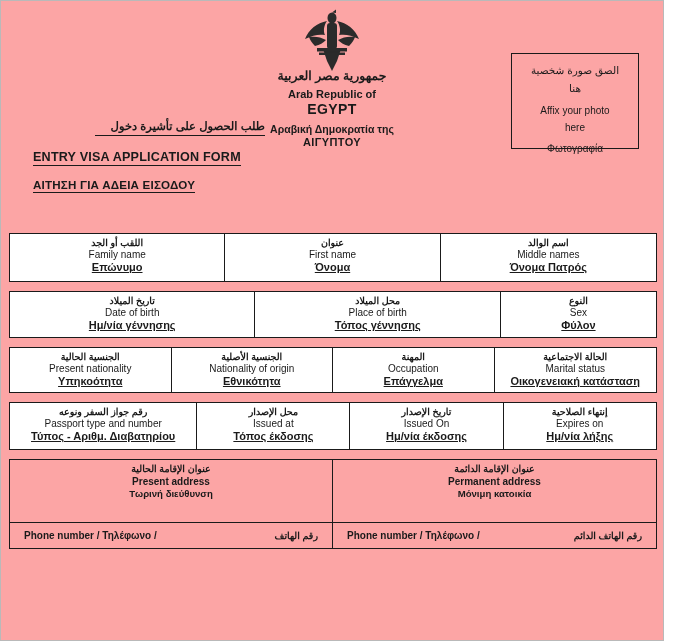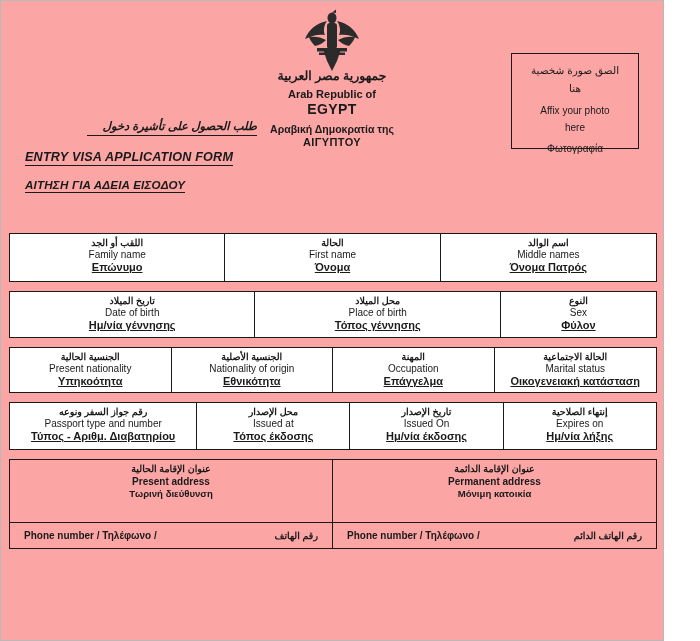--- a/index.html
+++ b/index.html
@@ -65,24 +65,23 @@
     margin-top: 4px;
   }
   .center-titles .gr2 {
     font-size: 11px;
     font-weight: bold;
     letter-spacing: .4px;
   }
 
   .left-block {
     position: absolute;
-    left: 24px;
+    left: 32px;
     top: 118px;
     width: 250px;
-    font-style: italic;
   }
   .left-block .ar-line {
     text-align: right;
     font-size: 11.5px;
     font-weight: bold;
     direction: rtl;
     padding-bottom: 2px;
     border-bottom: 1.3px solid #1a1a1a;
     width: 170px;
     margin-left: 62px;
@@ -258,21 +257,21 @@
 
   <div class="rows">
 
     <div class="row row-names">
       <div class="cell w3">
         <div class="ar">اللقب أو الجد</div>
         <div class="en">Family name</div>
         <div class="gr">Επώνυμο</div>
       </div>
       <div class="cell w3">
-        <div class="ar">الحالة</div>
+        <div class="ar">عنوان</div>
         <div class="en">First name</div>
         <div class="gr">Όνομα</div>
       </div>
       <div class="cell w3">
         <div class="ar">اسم الوالد</div>
         <div class="en">Middle names</div>
         <div class="gr">Όνομα Πατρός</div>
       </div>
     </div>
 

